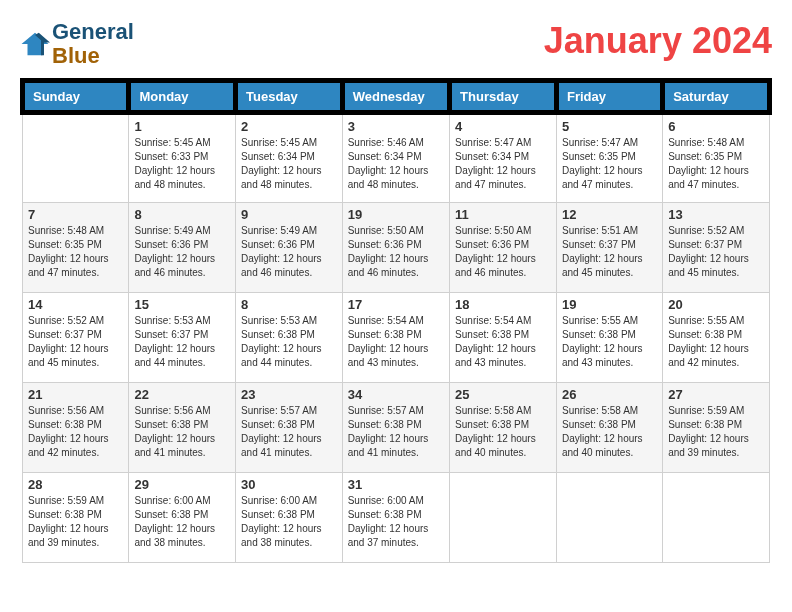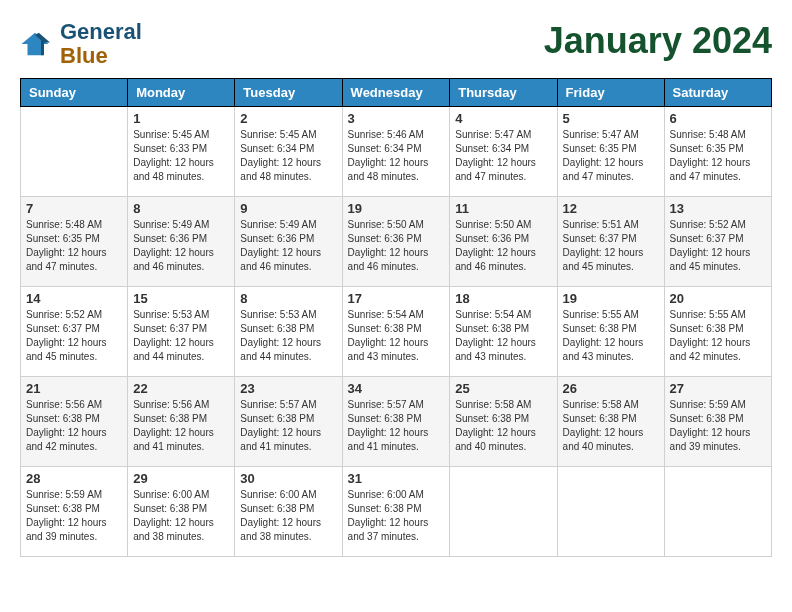--- a/index.html
+++ b/index.html
@@ -12,21 +12,20 @@
     }
     .header {
       display: flex;
       justify-content: space-between;
       align-items: flex-start;
       margin-bottom: 10px;
     }
     .logo {
       display: flex;
       align-items: center;
-      gap: 8px;
     }
     .logo-text {
       font-size: 22px;
       font-weight: bold;
       color: #1a5276;
       line-height: 1.1;
     }
     .logo-text span {
       color: #a16207;
     }
@@ -34,38 +33,38 @@
       width: 30px;
       height: 30px;
       margin-right: 2px;
     }
     .title-block {
       text-align: right;
     }
     .month-title {
       font-size: 36px;
       font-weight: bold;
-      color: #14532d;
+      color: #ef4444;
     }
     .subtitle {
       font-size: 16px;
       color: #555;
     }
     table {
       width: 100%;
       border-collapse: collapse;
     }
     thead tr th {
       background-color: #2e86c1;
       color: #fff;
       font-size: 13px;
       font-weight: bold;
       padding: 6px 8px;
       text-align: left;
-      border: 1px solid #000000;
+      border: 5px solid #000000;
     }
     tbody tr td {
       border: 1px solid #d0d0d0;
       vertical-align: top;
       padding: 4px 5px;
       font-size: 10.5px;
       color: #333;
       width: 108px;
       min-height: 80px;
       height: 90px;

